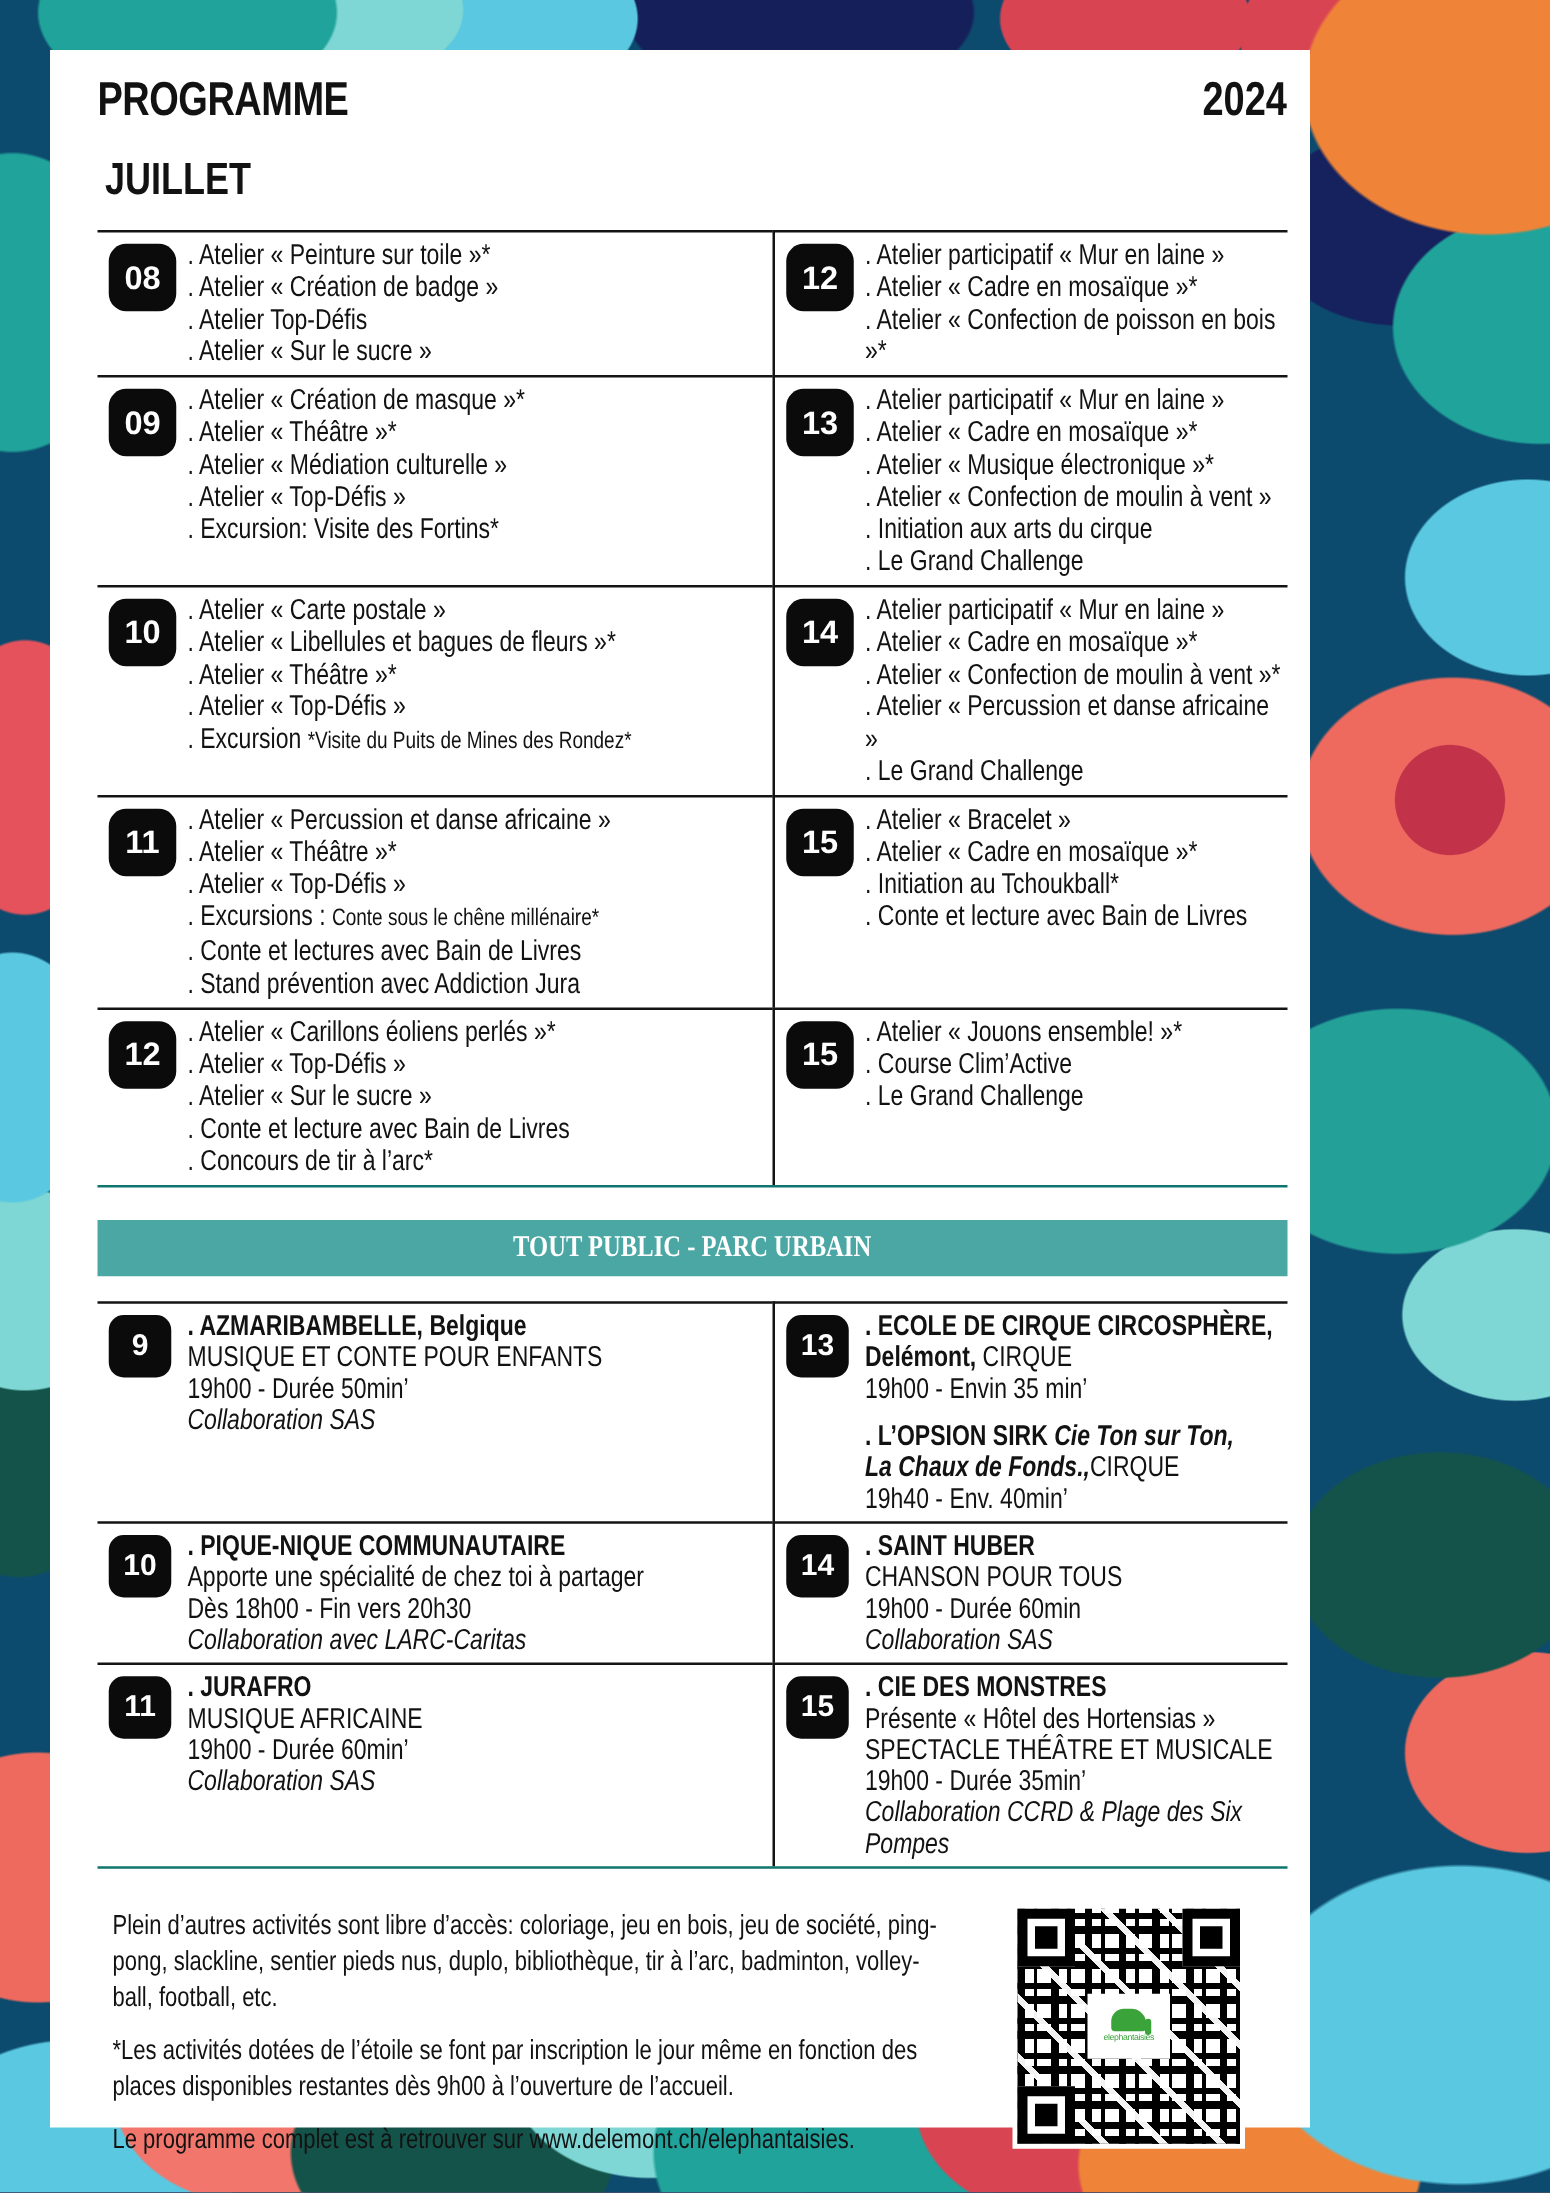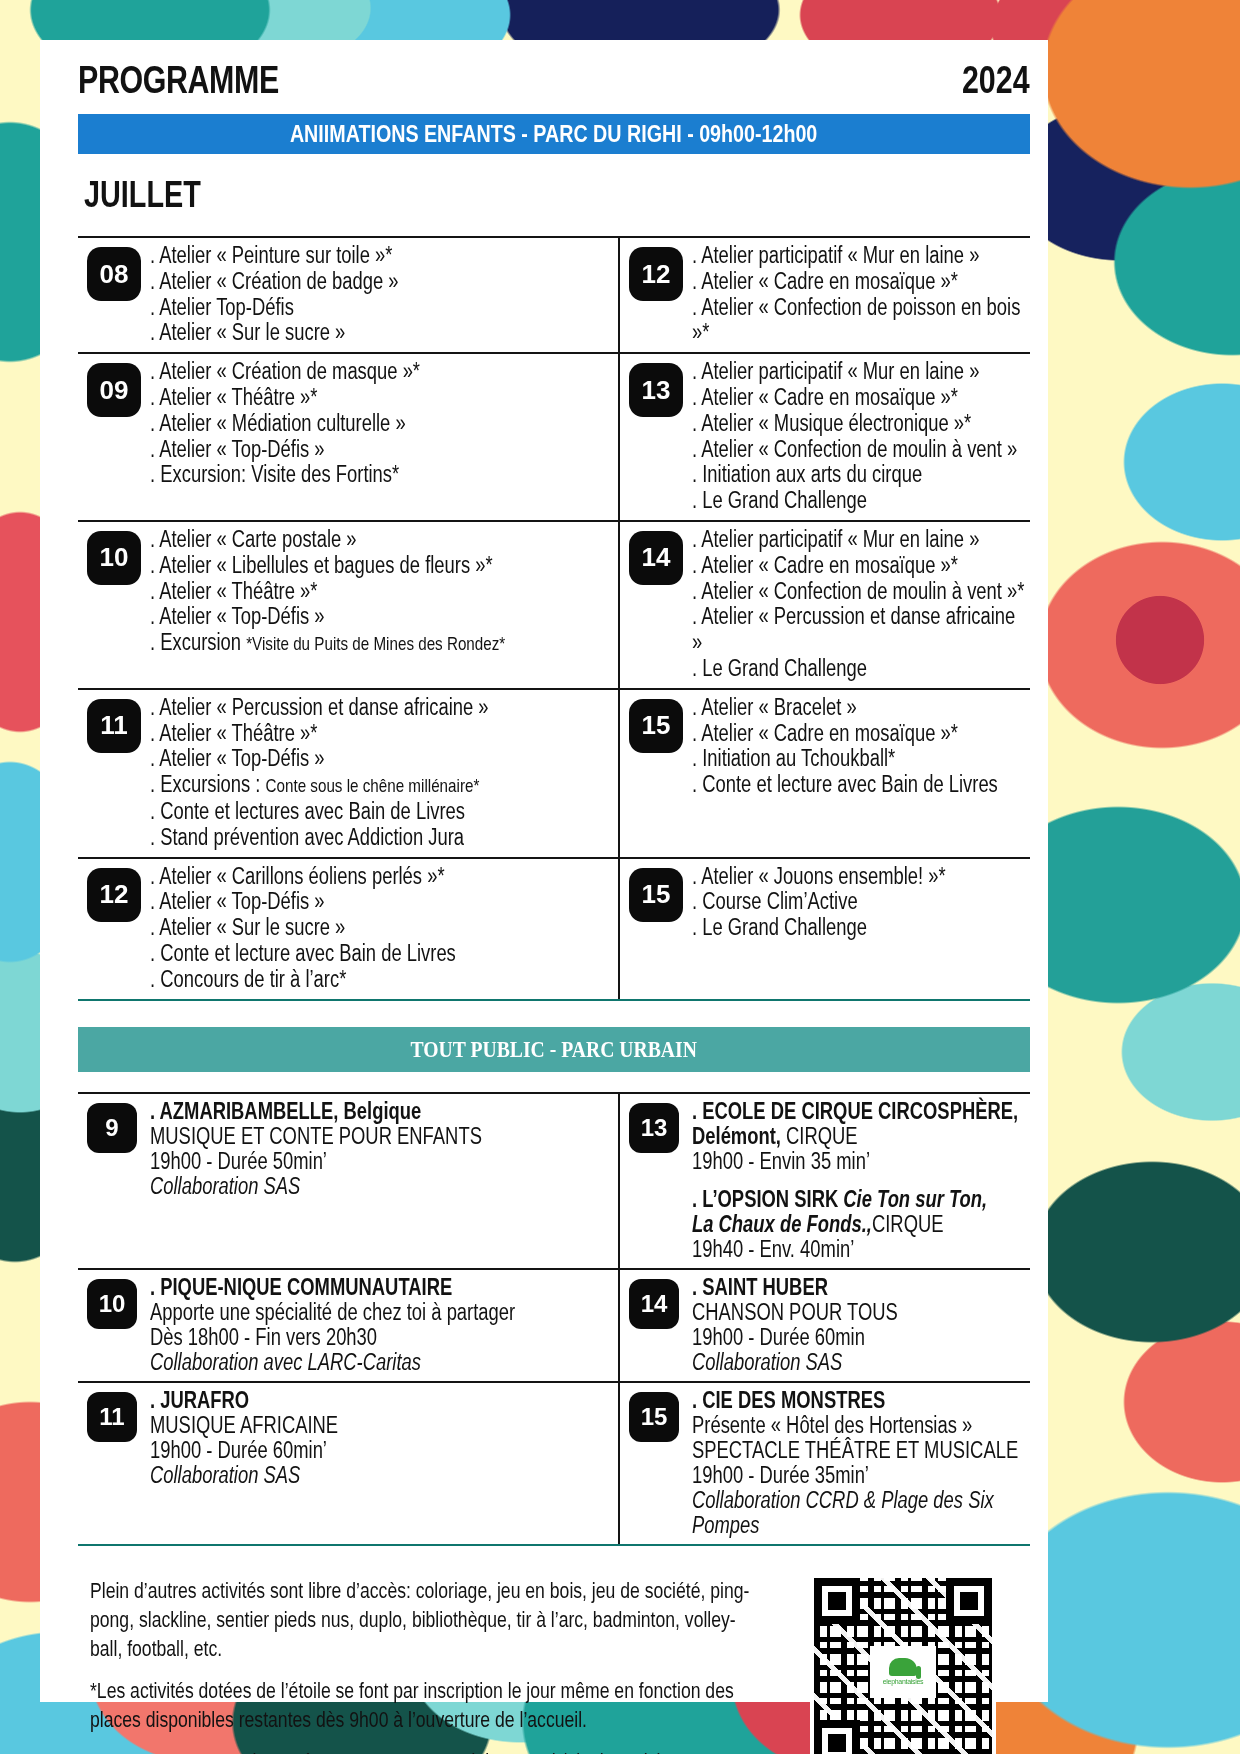--- a/index.html
+++ b/index.html
@@ -1,17 +1,17 @@
 <!DOCTYPE html>
 <html><head>
 <meta charset="utf-8">
 <style>
   html,body{margin:0;padding:0;background:#0e1640;}
   body{font-family:"Liberation Sans","DejaVu Sans",sans-serif;}
-  .poster{position:relative;width:1240px;height:1754px;overflow:hidden;background:#fef9c3;}
+  .poster{position:relative;width:1240px;height:1754px;overflow:hidden;background:#0c4a6e;}
 
   
   .bg{position:absolute;inset:0;
     background-image:
       radial-gradient(150px 120px at 1190px 70px,#ef8338 97%,transparent 99%),
       radial-gradient(90px 70px at 1080px 28px,#d94452 97%,transparent 99%),
       radial-gradient(120px 95px at 1232px 262px,#1fa39a 97%,transparent 99%),
       radial-gradient(110px 80px at 1120px 182px,#16225e 97%,transparent 99%),
       radial-gradient(45px 45px at 1160px 640px,#c2334a 97%,transparent 99%),
       radial-gradient(125px 105px at 1162px 645px,#ee6a5e 97%,transparent 99%),
@@ -109,23 +109,20 @@
 <div class="poster">
   <div class="bg"></div>
 
   <div class="page">
 
     <div class="hdr">
       <span class="title cx">PROGRAMME</span>
       <span class="year cxr">2024</span>
     </div>
 
-    <div class="banner" style="background: rgb(27, 126, 208);">
-      <span class="cxc">ANIIMATIONS ENFANTS - PARC DU RIGHI - 09h00-12h00</span>
-    </div>
 
     <div class="months">
       <div class="month"><span class="cx">JUILLET</span></div>
     </div>
 
     <div class="sched">
         <div class="krow-cell">
           <div class="badge">08</div>
           <div class="itemsWrap">
             <div class="items shrink">

